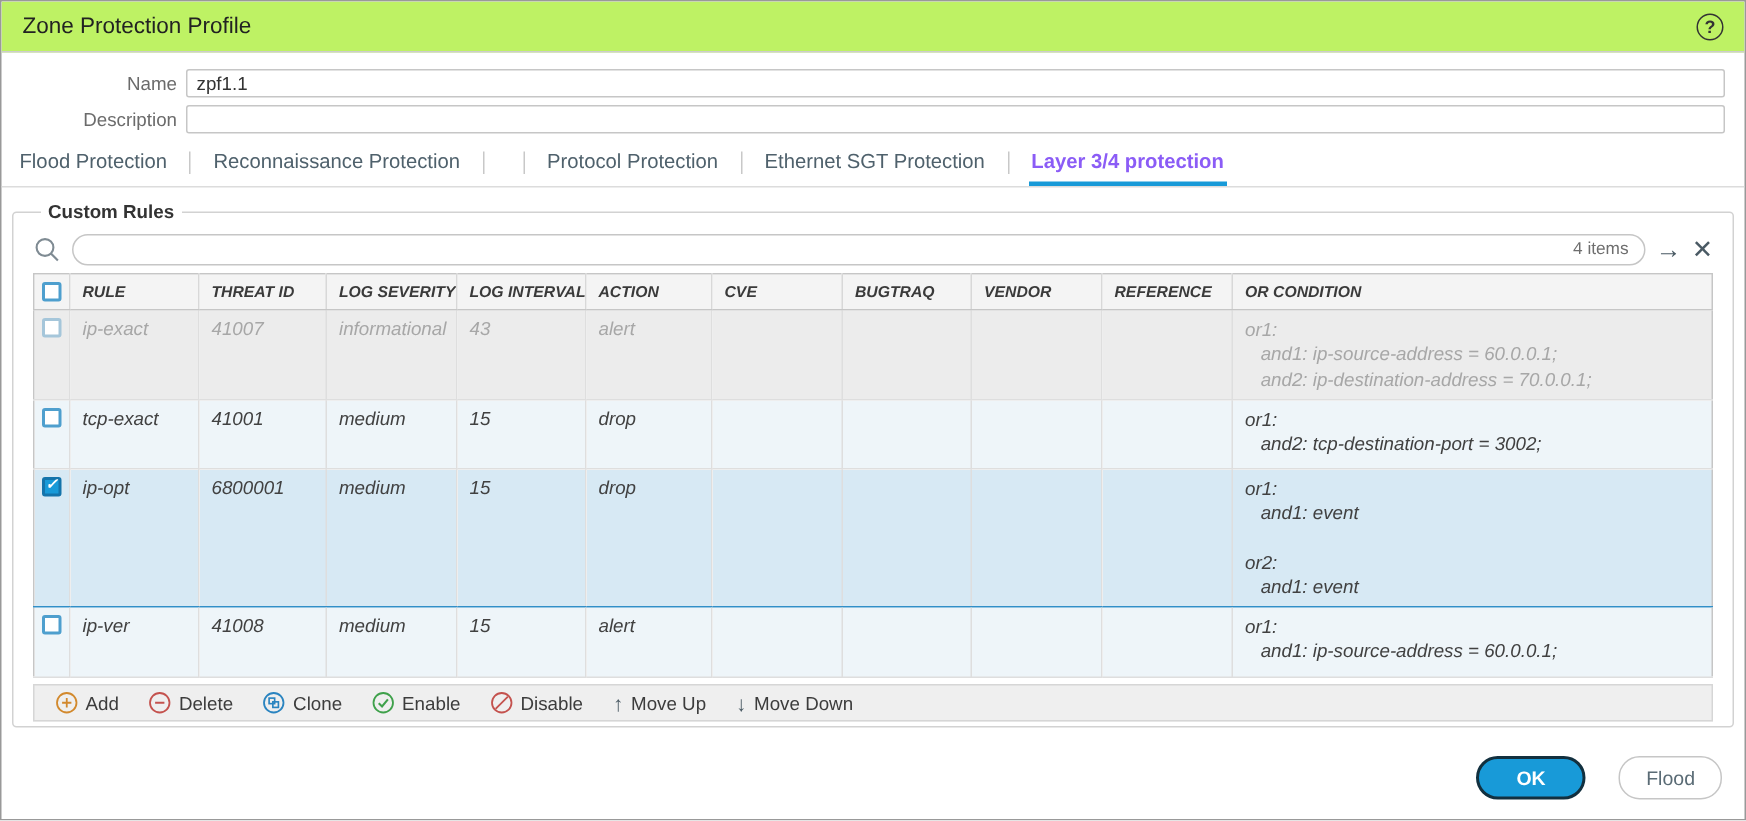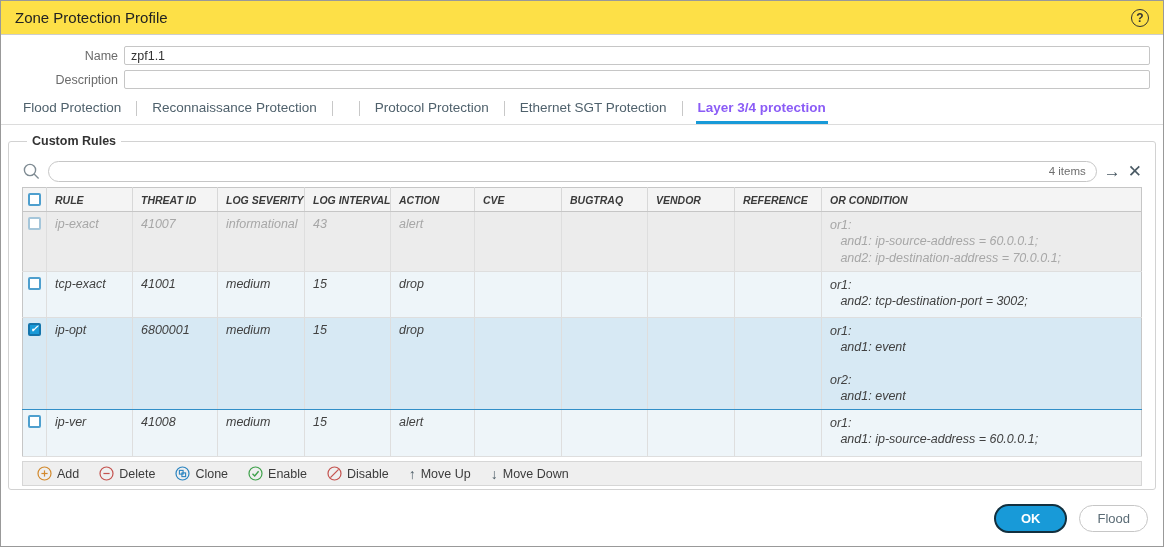--- a/index.html
+++ b/index.html
@@ -3,52 +3,52 @@
 <meta charset="utf-8">
 <style>
   * { box-sizing: border-box; }
   html,body { margin:0; padding:0; background:#fff; }
   body { width:1164px; height:547px; font-family:"Liberation Sans", sans-serif; }
 
   .dialog { position:relative; width:1164px; height:547px; background:#fff;
             border:1px solid #999; overflow:hidden; }
 
   
-  .titlebar { height:34px; background:#fde047; border-bottom:1px solid #cdcdcd;
+  .titlebar { height:34px; background:#bef264; border-bottom:1px solid #cdcdcd;
               display:flex; align-items:center; padding:0 14px; }
   .titlebar .title { font-size:15px; color:#222; }
   .help-icon { margin-left:auto; width:18px; height:18px; border:1.4px solid #333;
                border-radius:50%; color:#333; font-size:12px; font-weight:bold;
                display:flex; align-items:center; justify-content:center; cursor:pointer; }
 
   
   .form { margin-top:11px;margin-left:12px; }
   .form-row { display:flex; align-items:center; margin:0 13px 5px 0; }
   .form-row label { width:105px; text-align:right; margin-right:6px;
                     font-size:12.5px; color:#6b6b6b; }
   .form-row input { flex:1; height:19px; border:1px solid #c6c6c6; border-radius:2px;
                     padding:0 6px; font-size:12.5px; color:#333;
                     font-family:"Liberation Sans", sans-serif; outline:none; }
 
   
-  .tabs { display:flex; align-items:flex-end; margin-top:11px; padding-left:20px;
+  .tabs { display:flex; align-items:flex-end; margin-top:11px; padding-left:10px;
           border-bottom:1px solid #dcdcdc; }
   .tab { font-size:13.5px; color:#4f616c; padding:0 2px 9px; cursor:pointer; white-space:nowrap; }
   .tab.active { color:#8b5cf6; font-weight:bold; padding-bottom:6px;
                 border-bottom:3px solid var(--accent,#189ad8); }
   .tab-sep { border-left:1px solid #c8c8c8; height:15px; margin:0 13px 8px; }
 
   
   fieldset.custom-rules { margin:9px 7px 0; border:1px solid #d2d2d2; border-radius:3px;
                           padding:3px 13px 0; }
   fieldset.custom-rules legend { font-size:12.5px; font-weight:bold; color:#333;
                                  padding:0 5px; margin-left:5px; }
 
   
-  .searchbar { display:flex; align-items:center; gap:7px; margin:8px 0 4px; height:24px; }
+  .searchbar { display:flex; align-items:center; gap:7px; margin:3px 0 4px; height:24px; }
   .search-pill { flex:1; display:flex; align-items:center; border:1px solid #c6c6c6;
                  border-radius:11px; height:21px; padding:0 10px; background:#fff; }
   .search-pill input { flex:1; border:none; outline:none; background:transparent;
                        font-size:12px; color:#333; font-family:"Liberation Sans", sans-serif; }
   .items-count { font-size:11.5px; color:#6e6e6e; white-space:nowrap; }
   .glyph-btn { font-size:17px; color:#4a5a64; cursor:pointer; line-height:1; user-select:none; }
 
   
   table.rules { width:100%; border-collapse:collapse; table-layout:fixed;
                 border:1px solid #c6c6c6;font-style:italic; }
@@ -75,21 +75,21 @@
 
   
   .table-toolbar { margin:4px 0 3px; display:flex; align-items:center; background:#efefef;
                    border:1px solid #d6d6d6; height:25px; padding:0 4px; }
   .tb { display:flex; align-items:center; gap:5px; background:none; border:none;
         font-size:12.5px; color:#3c3c3c; padding:0 10px; cursor:pointer;
         font-family:"Liberation Sans", sans-serif; height:100%; }
   .tb .arrow-glyph { font-size:14px; color:#4a5a64; }
 
   
-  .footer { position:absolute; right:15px; bottom:13px; display:flex; gap:12px; align-items:center; }
+  .footer { position:absolute; right:15px; bottom:13px; display:flex; gap:22px; }
   .ok-button { background:var(--accent,#189ad8); color:#fff; font-weight:bold; font-size:13px;
                border:2.5px solid #12303f; border-radius:16px; padding:5px 25px; cursor:pointer;
                font-family:"Liberation Sans", sans-serif; }
   .cancel-button { background:#fff; color:#5a6b75; font-size:13px; border:1px solid #c6c6c6;
                    border-radius:14px; padding:5px 17px; cursor:pointer;
                    font-family:"Liberation Sans", sans-serif; }
 </style>
 </head>
 <body>
 

